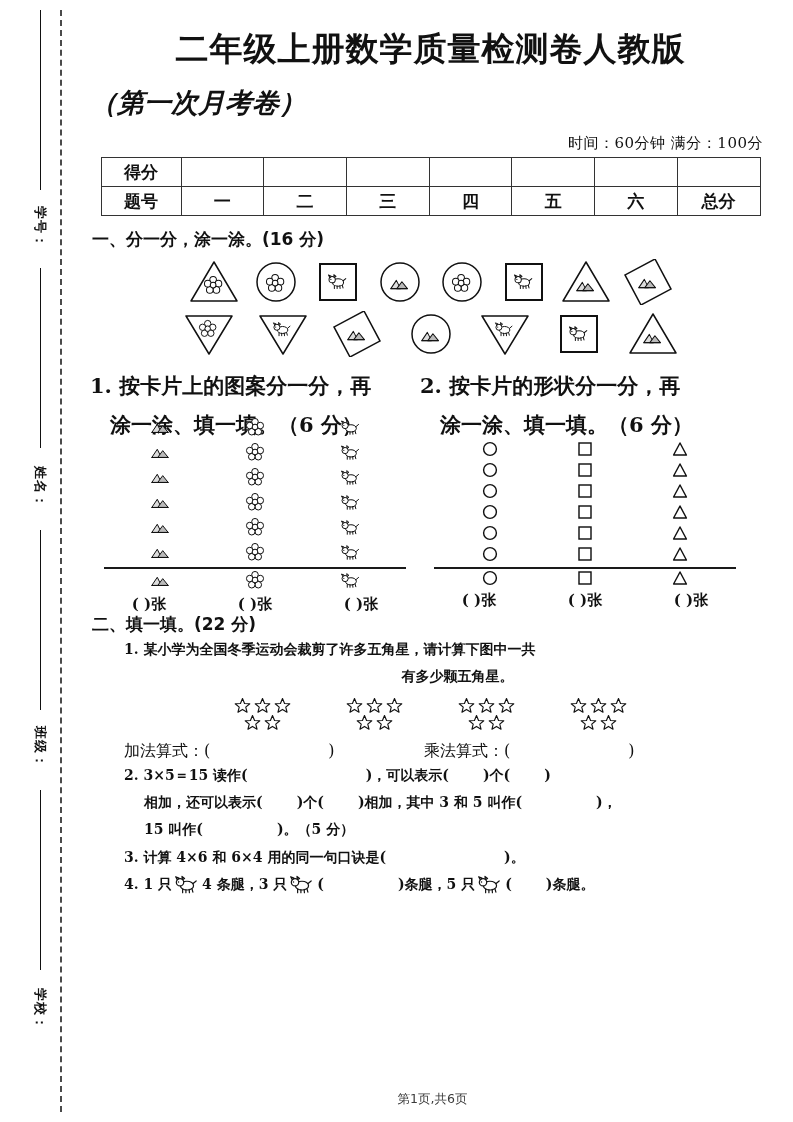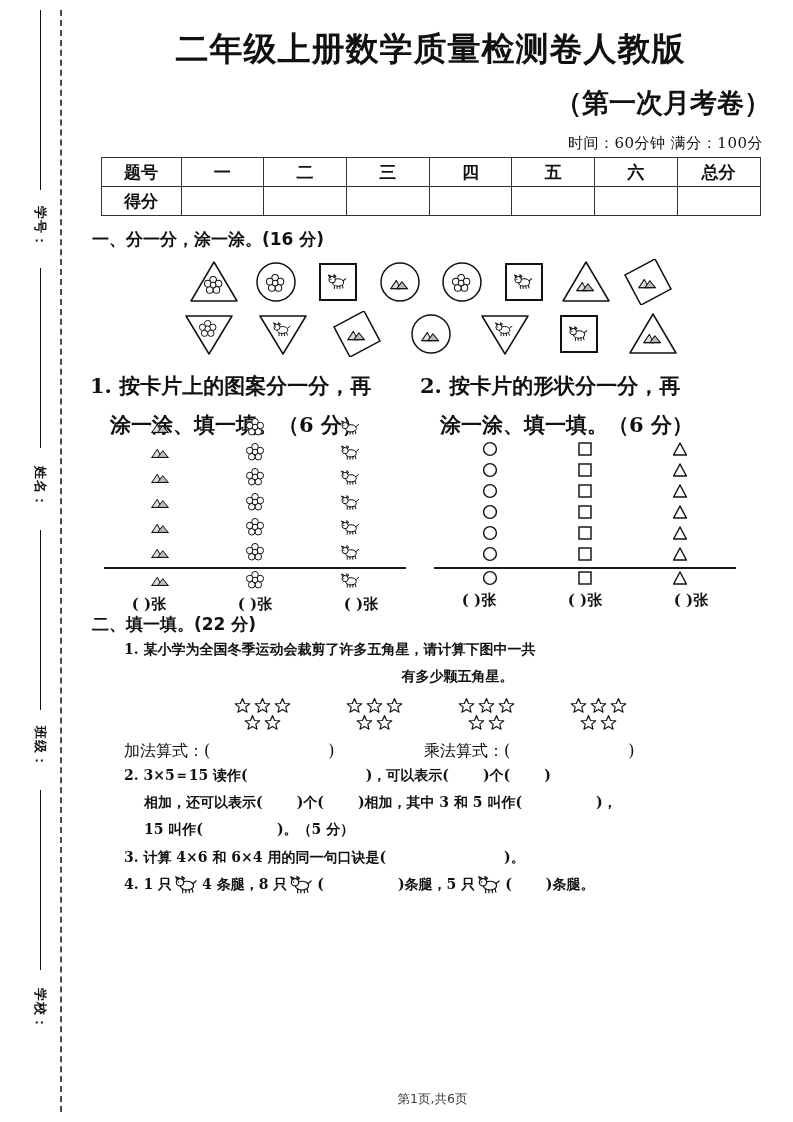--- a/index.html
+++ b/index.html
@@ -38,22 +38,22 @@
     position:absolute; left:72px; top:0; width:721px; height:1122px;
     padding: 18px 22px 0 18px;
   }
 
   .title {
     text-align:center; font-weight:700;
     font-size:33px; line-height:1.25; letter-spacing:1px;
     margin: 10px 0 16px 0;
   }
   .subtitle {
-    text-align:right; font-weight:700;
-    font-size:27px; line-height:1.3; margin: 10px 0 0 0;
+    text-align:left; font-weight:700;
+    font-size:27px; line-height:1.3; margin: 10px 0 0 0; font-style: italic;
   }
   .exam-meta {
     text-align:right; font-size:15px; margin: 14px 8px 4px 0;
     letter-spacing:.5px;
   }
 
   
   table.score {
     border-collapse:collapse; width:660px; margin: 0 auto;
     table-layout:fixed;
@@ -138,38 +138,38 @@
 
 <div id="sheet">
 
   <div class="title">二年级上册数学质量检测卷人教版</div>
   <div class="subtitle">（第一次月考卷）</div>
   <div class="exam-meta">时间：60分钟  满分：100分</div>
 
   <table class="score">
     <tbody>
         <tr>
+      <td class="lead">得分</td>
+      <td></td>
+      <td></td>
+      <td></td>
+      <td></td>
+      <td></td>
+      <td></td>
+      <td></td>
+    </tr>
+    <tr>
       <td class="lead">题号</td>
       <td>一</td>
       <td>二</td>
       <td>三</td>
       <td>四</td>
       <td>五</td>
       <td>六</td>
       <td>总分</td>
-    </tr>
-    <tr>
-      <td class="lead">得分</td>
-      <td></td>
-      <td></td>
-      <td></td>
-      <td></td>
-      <td></td>
-      <td></td>
-      <td></td>
     </tr>
   </tbody>
     </table>
 
   <div class="sec-head">一、分一分，涂一涂。(16 分)</div>
 
   <div class="card-row" id="cards-row-1">
       <div class="card">
         <svg width="56" height="46" viewBox="0 0 52 46">
           <path d="M26 3 L49 42 L3 42 Z" fill="none" stroke="#111" stroke-width="1.5" stroke-linejoin="round"></path>
@@ -814,21 +814,21 @@
     <span>4. 1 只</span><span class="inline-ico" id="dog1"><svg width="30" height="24" viewBox="0 0 24 22">
           <g stroke="#111" stroke-width="1.1" fill="#fff" stroke-linejoin="round">
             <ellipse cx="12" cy="12.5" rx="6" ry="4"></ellipse>
             <circle cx="5.6" cy="9.4" r="3.4"></circle>
             <path d="M3.2 7.2 L1.6 4.4 L4.6 5.6 Z"></path>
             <path d="M7.8 7.0 L7.4 4.0 L9.8 5.9 Z"></path>
             <path d="M8 16 L8 19 M11 16.2 L11 19 M14 16 L14.2 19 M16.6 15.4 L17.4 18.4" stroke-linecap="round"></path>
             <path d="M17.6 10.6 L20.4 8.2" stroke-linecap="round" fill="none"></path>
             <circle cx="4.2" cy="9.2" r="0.7" fill="#111" stroke="none"></circle>
           </g>
-        </svg></span><span>4 条腿，8 只</span><span class="inline-ico" id="dog2"><svg width="30" height="24" viewBox="0 0 24 22">
+        </svg></span><span>4 条腿，3 只</span><span class="inline-ico" id="dog2"><svg width="30" height="24" viewBox="0 0 24 22">
           <g stroke="#111" stroke-width="1.1" fill="#fff" stroke-linejoin="round">
             <ellipse cx="12" cy="12.5" rx="6" ry="4"></ellipse>
             <circle cx="5.6" cy="9.4" r="3.4"></circle>
             <path d="M3.2 7.2 L1.6 4.4 L4.6 5.6 Z"></path>
             <path d="M7.8 7.0 L7.4 4.0 L9.8 5.9 Z"></path>
             <path d="M8 16 L8 19 M11 16.2 L11 19 M14 16 L14.2 19 M16.6 15.4 L17.4 18.4" stroke-linecap="round"></path>
             <path d="M17.6 10.6 L20.4 8.2" stroke-linecap="round" fill="none"></path>
             <circle cx="4.2" cy="9.2" r="0.7" fill="#111" stroke="none"></circle>
           </g>
         </svg></span><span>(</span><span class="blank-md"></span><span>)条腿，5 只</span><span class="inline-ico" id="dog3"><svg width="30" height="24" viewBox="0 0 24 22">

